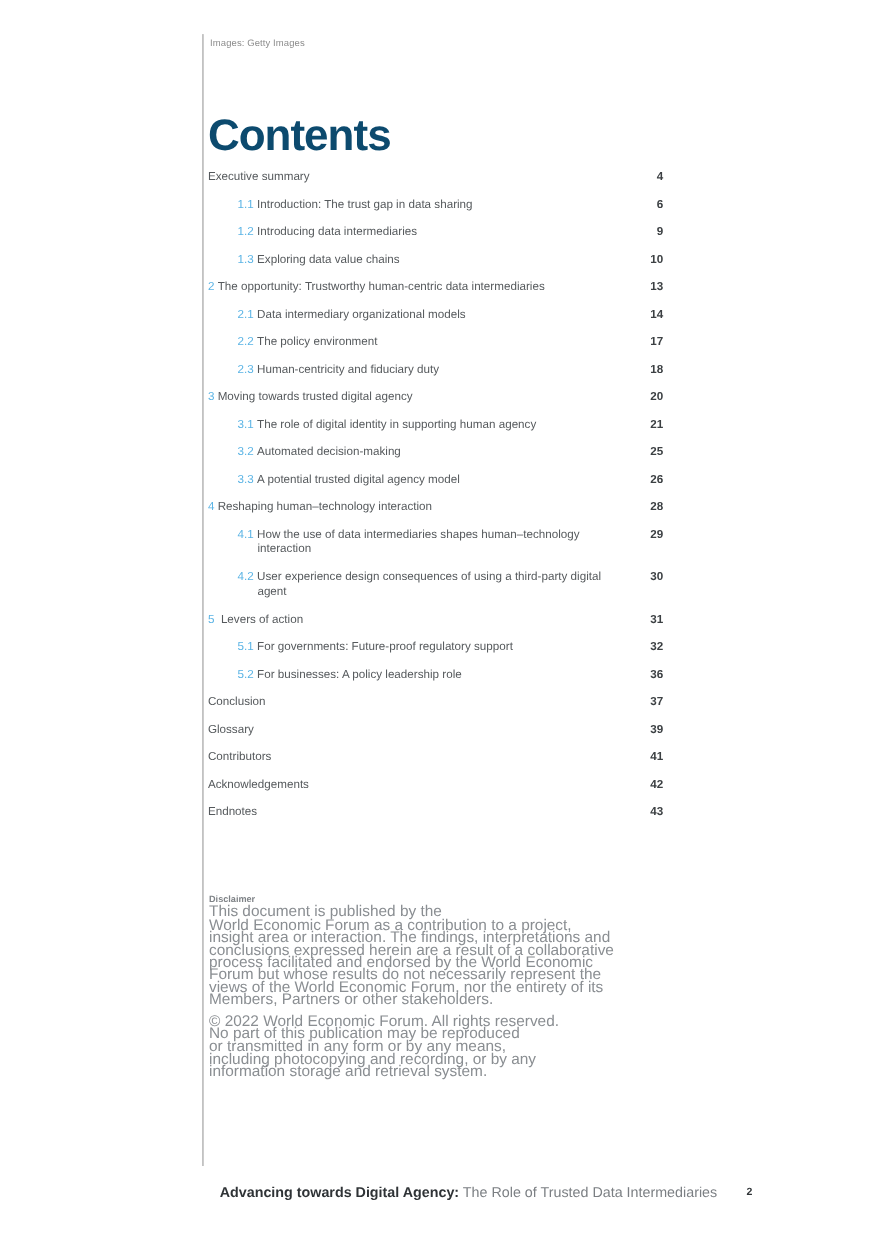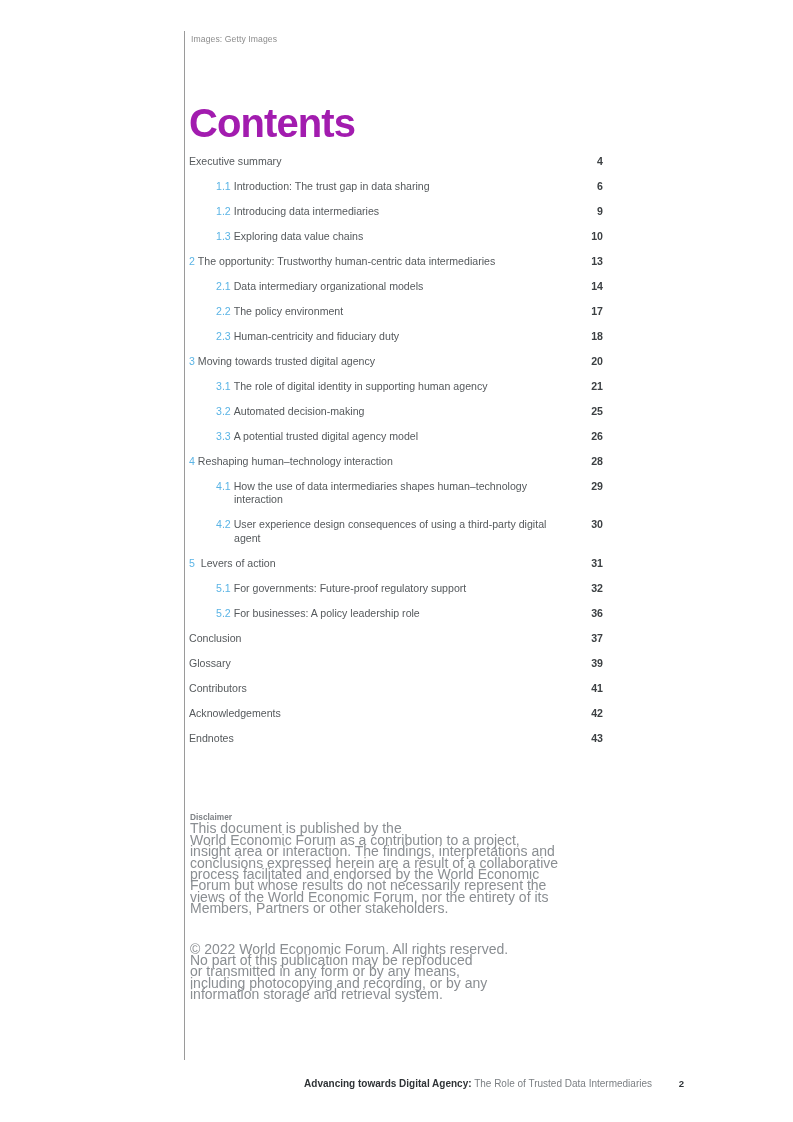--- a/index.html
+++ b/index.html
@@ -47,21 +47,21 @@
   }
 
   
   #contents-heading {
     position: absolute;
     left: 189px;
     top: 76px;
     font-size: 40px;
     font-weight: bold;
     letter-spacing: -0.9px;
-    color: #a21caf;
+    color: #0c4a6e;
     line-height: 1;
   }
 
   
   #toc {
     position: absolute;
     left: 189px;
     top: 155px;
     width: 414px;
   }
@@ -119,36 +119,36 @@
     font-weight: bold;
     color: #7e8286;
   }
   #disclaimer .d-line {
     font-size: 14px;
     line-height: 11.4px;
     color: #8a8e92;
     white-space: nowrap;
   }
   #disclaimer .d-block-2 {
-    margin-top: 29px;
+    margin-top: 8px;
   }
 
   
   #footer {
     position: absolute;
     left: 189px;
     right: 50px;
     top: 1077px;
     height: 14px;
   }
   #footer-text {
     position: absolute;
     right: 32px;
     top: 0;
-    font-size: 10px;
+    font-size: 13px;
     line-height: 14px;
     white-space: nowrap;
     text-align: left;
   }
   #footer-text .f-bold {
     font-weight: bold;
     color: #2f3336;
   }
   #footer-text .f-light {
     color: #7b7f83;

